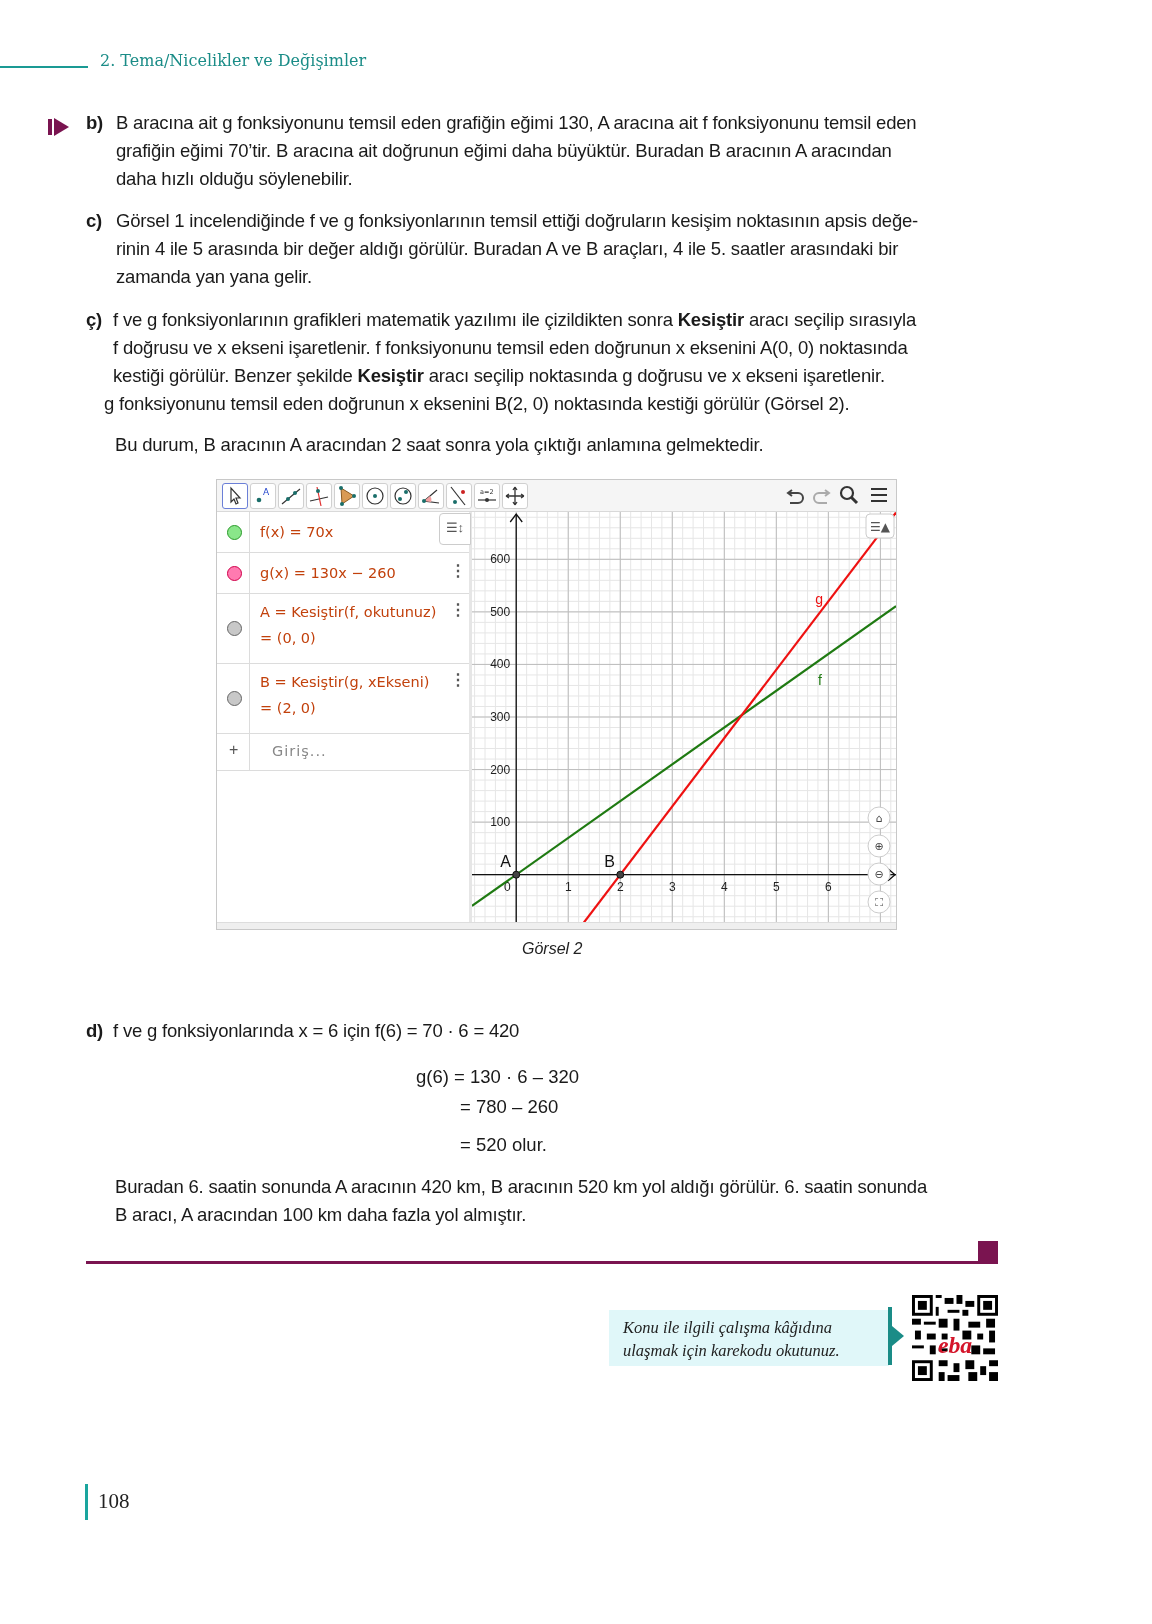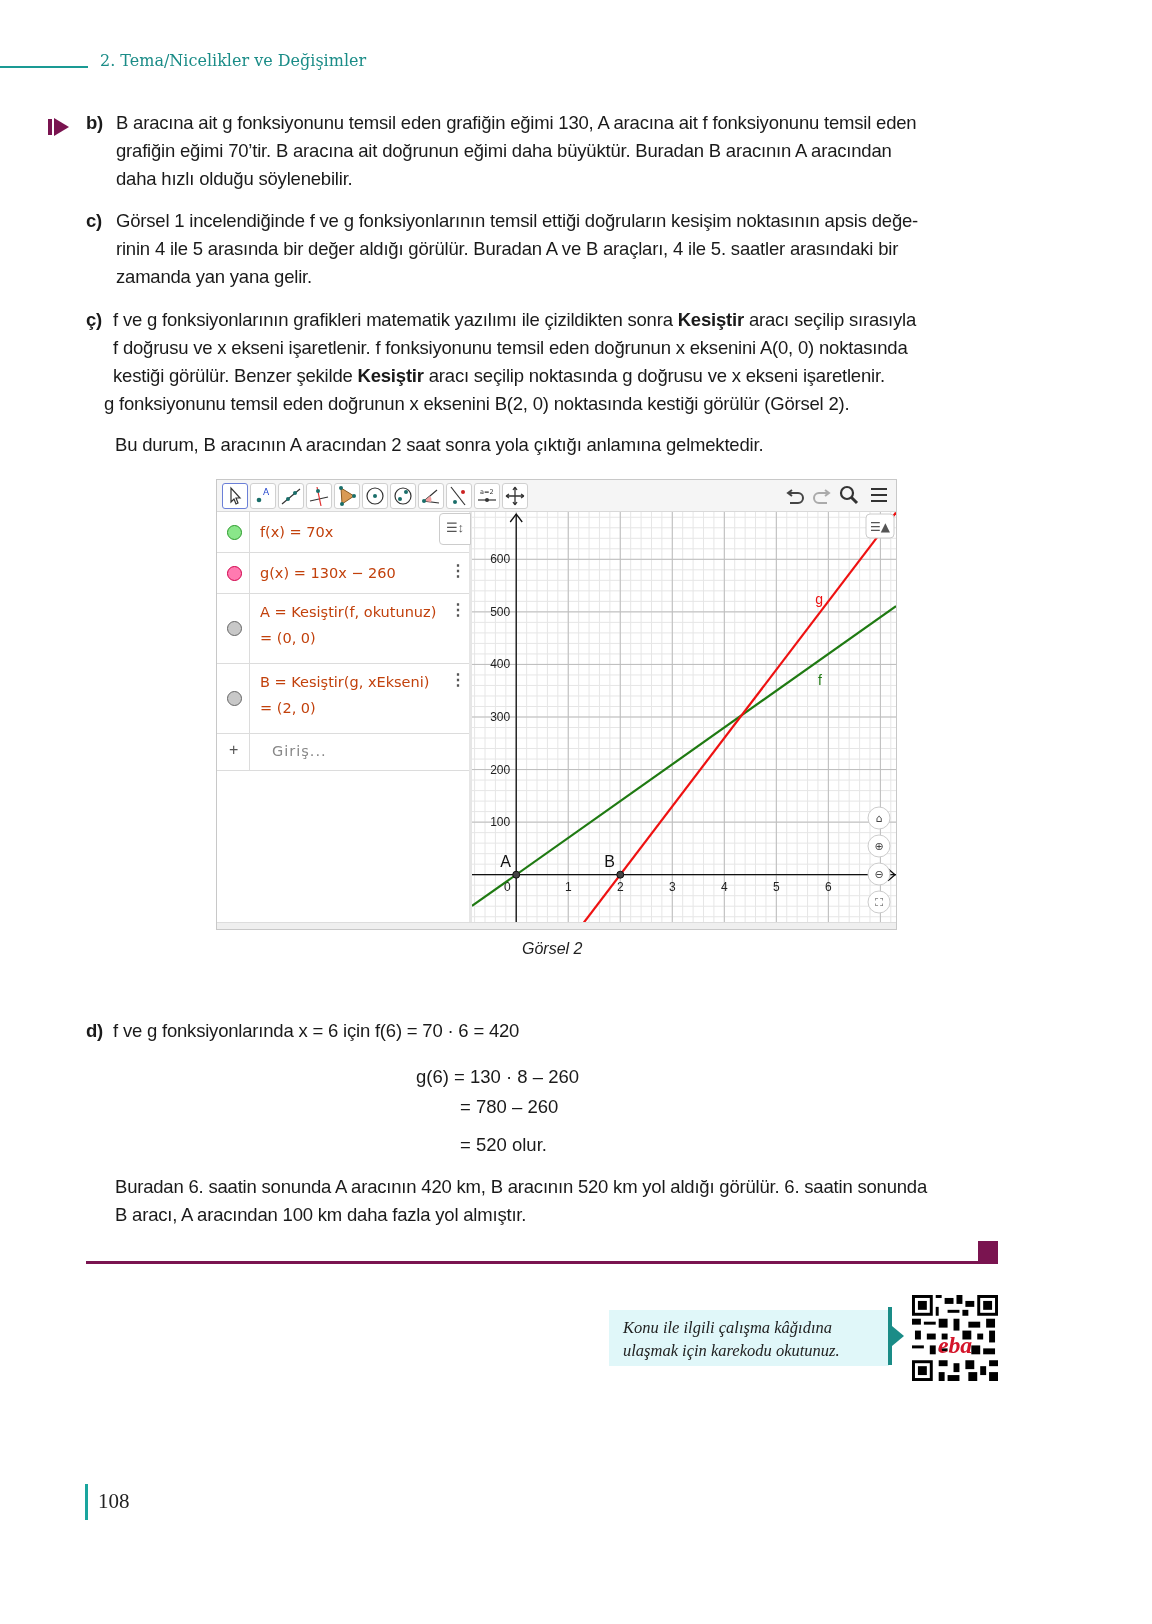--- a/index.html
+++ b/index.html
@@ -347,21 +347,21 @@
       </svg>
   </div>
   <div class="bottom-strip"></div>
 </div>
 <div class="caption">Görsel 2</div>
 
 <div class="para" style="left:86px; top:1017px;">
   <span class="lbl">d)</span>
   <span class="txt" style="margin-left:27px;">f ve g fonksiyonlarında  x = 6  için  f(6) = 70 · 6 = 420</span>
 </div>
-<div class="math-line" style="left:416px; top:1066px;">g(6) = 130 · 8 – 260</div>
+<div class="math-line" style="left:416px; top:1066px;">g(6) = 130 · 6 – 320</div>
 <div class="math-line" style="left:460px; top:1096px;">= 780 – 260</div>
 <div class="math-line" style="left:460px; top:1134px;">= 520  olur.</div>
 <div class="para" style="left:115px; top:1173px; width:900px;">
   <span style="display:block;">Buradan 6. saatin sonunda A aracının 420 km, B aracının 520 km yol aldığı görülür. 6. saatin sonunda</span>
   <span style="display:block;">B aracı, A aracından 100 km daha fazla yol almıştır.</span>
 </div>
 
 <div class="rule"></div>
 <div class="rule-box"></div>
 

